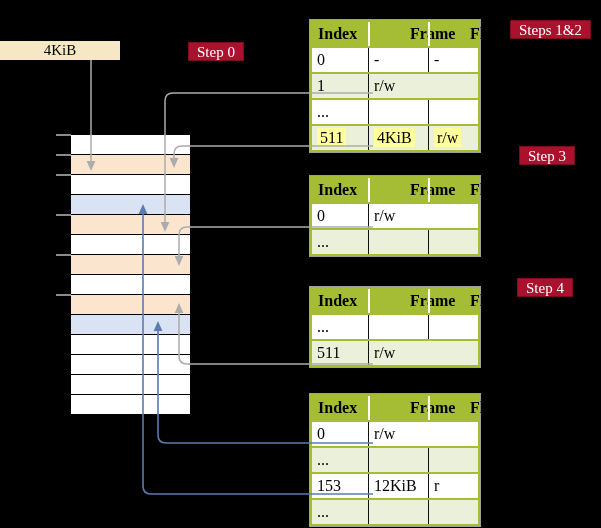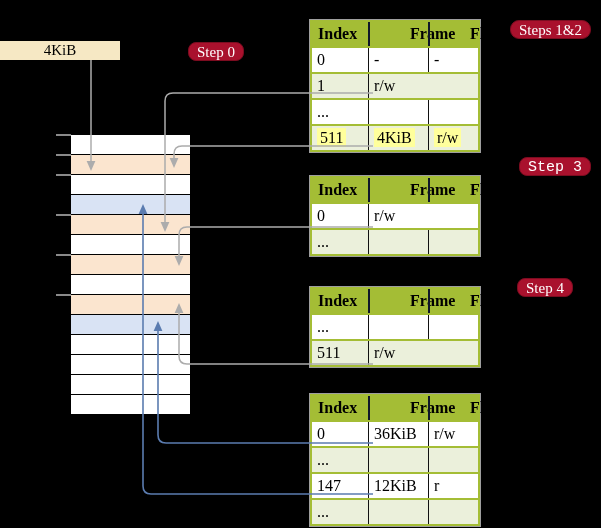--- a/index.html
+++ b/index.html
@@ -17,26 +17,26 @@
   
   .kib-box{
     position:absolute;left:0;top:41px;width:120px;height:19px;
     background:var(--cream);color:#000;font-size:15px;line-height:19px;
     text-align:center;
   }
   
   .badge{
     position:absolute;height:19px;line-height:19px;padding:0 8px;
     background:var(--accent);border:1px solid var(--accent-border);
-    border-radius:8px;color:#fff;font-size:15px;white-space:nowrap;
+    border-radius:0;color:#fff;font-size:15px;white-space:nowrap;
     box-sizing:border-box;
   }
   .badge.b-step0{left:188px;top:42px;}
-  .badge.b-steps12{left:510px;top:20px;border-radius:9px;}
-  .badge.b-step3{left:519px;top:157px;font-family:Liberation Mono, monospace;}
+  .badge.b-steps12{left:510px;top:20px;border-radius:1px;}
+  .badge.b-step3{left:519px;top:146px;}
   .badge.b-step4{left:517px;top:278px;}
   
   .memory{
     position:absolute;left:71px;top:135px;width:119px;height:280px;
   }
   .mem-row{height:19px;border-bottom:1px solid #000;background:var(--row-white);}
   .tick{
     position:absolute;left:56px;width:15px;height:2px;background:#8a8a8a;
   }
   
@@ -44,21 +44,21 @@
     position:absolute;left:310px;width:166px;
     border:2px solid var(--olive);background:var(--olive);
     box-shadow:0 0 0 1px var(--table-outline);
   }
   .t1{top:20px;} .t2{top:176px;} .t3{top:287px;} .t4{top:394px;}
   .thead{display:grid;grid-template-columns:56px 60px 50px;background:var(--olive);}
   .th{
     height:24px;line-height:24px;color:#000000;font-weight:bold;font-size:16px;
     padding-left:6px;box-sizing:border-box;
   }
-  .thead .th + .th{border-left:2px solid #0f172a;padding-left:40px;}
+  .thead .th + .th{border-left:2px solid #ffffff;padding-left:40px;}
   .trow{
     display:grid;grid-template-columns:56px 60px 50px;
     border-top:2px solid var(--olive);background:var(--row-white);
   }
   .trow:nth-child(odd){background:var(--row-green);}
   .td{
     height:24px;line-height:24px;font-size:16px;color:#000;
     padding-left:5px;box-sizing:border-box;white-space:nowrap;overflow:hidden;
   }
   .trow .td + .td{border-left:1px solid var(--divider);}
@@ -168,30 +168,29 @@
   </div>
 
   <div class="ptable t4">
     <div class="thead">
       <div class="th">Index</div>
       <div class="th">Frame</div>
       <div class="th">Flags</div>
     </div>
     <div class="trow">
       <div class="td">0</div>
-      <div class="td">36KiB</div>
-      <div class="td">r/w</div>
-    </div>
-    <div class="trow">
-      <div class="td">...</div>
-      <div class="td"></div>
-      <div class="td"></div>
-    </div>
-    <div class="trow">
-      <div class="td">147</div>
+      <div class="td">r/w</div>
+    </div>
+    <div class="trow">
+      <div class="td">...</div>
+      <div class="td"></div>
+      <div class="td"></div>
+    </div>
+    <div class="trow">
+      <div class="td">153</div>
       <div class="td">12KiB</div>
       <div class="td">r</div>
     </div>
     <div class="trow">
       <div class="td">...</div>
       <div class="td"></div>
       <div class="td"></div>
     </div>
   </div>
 

